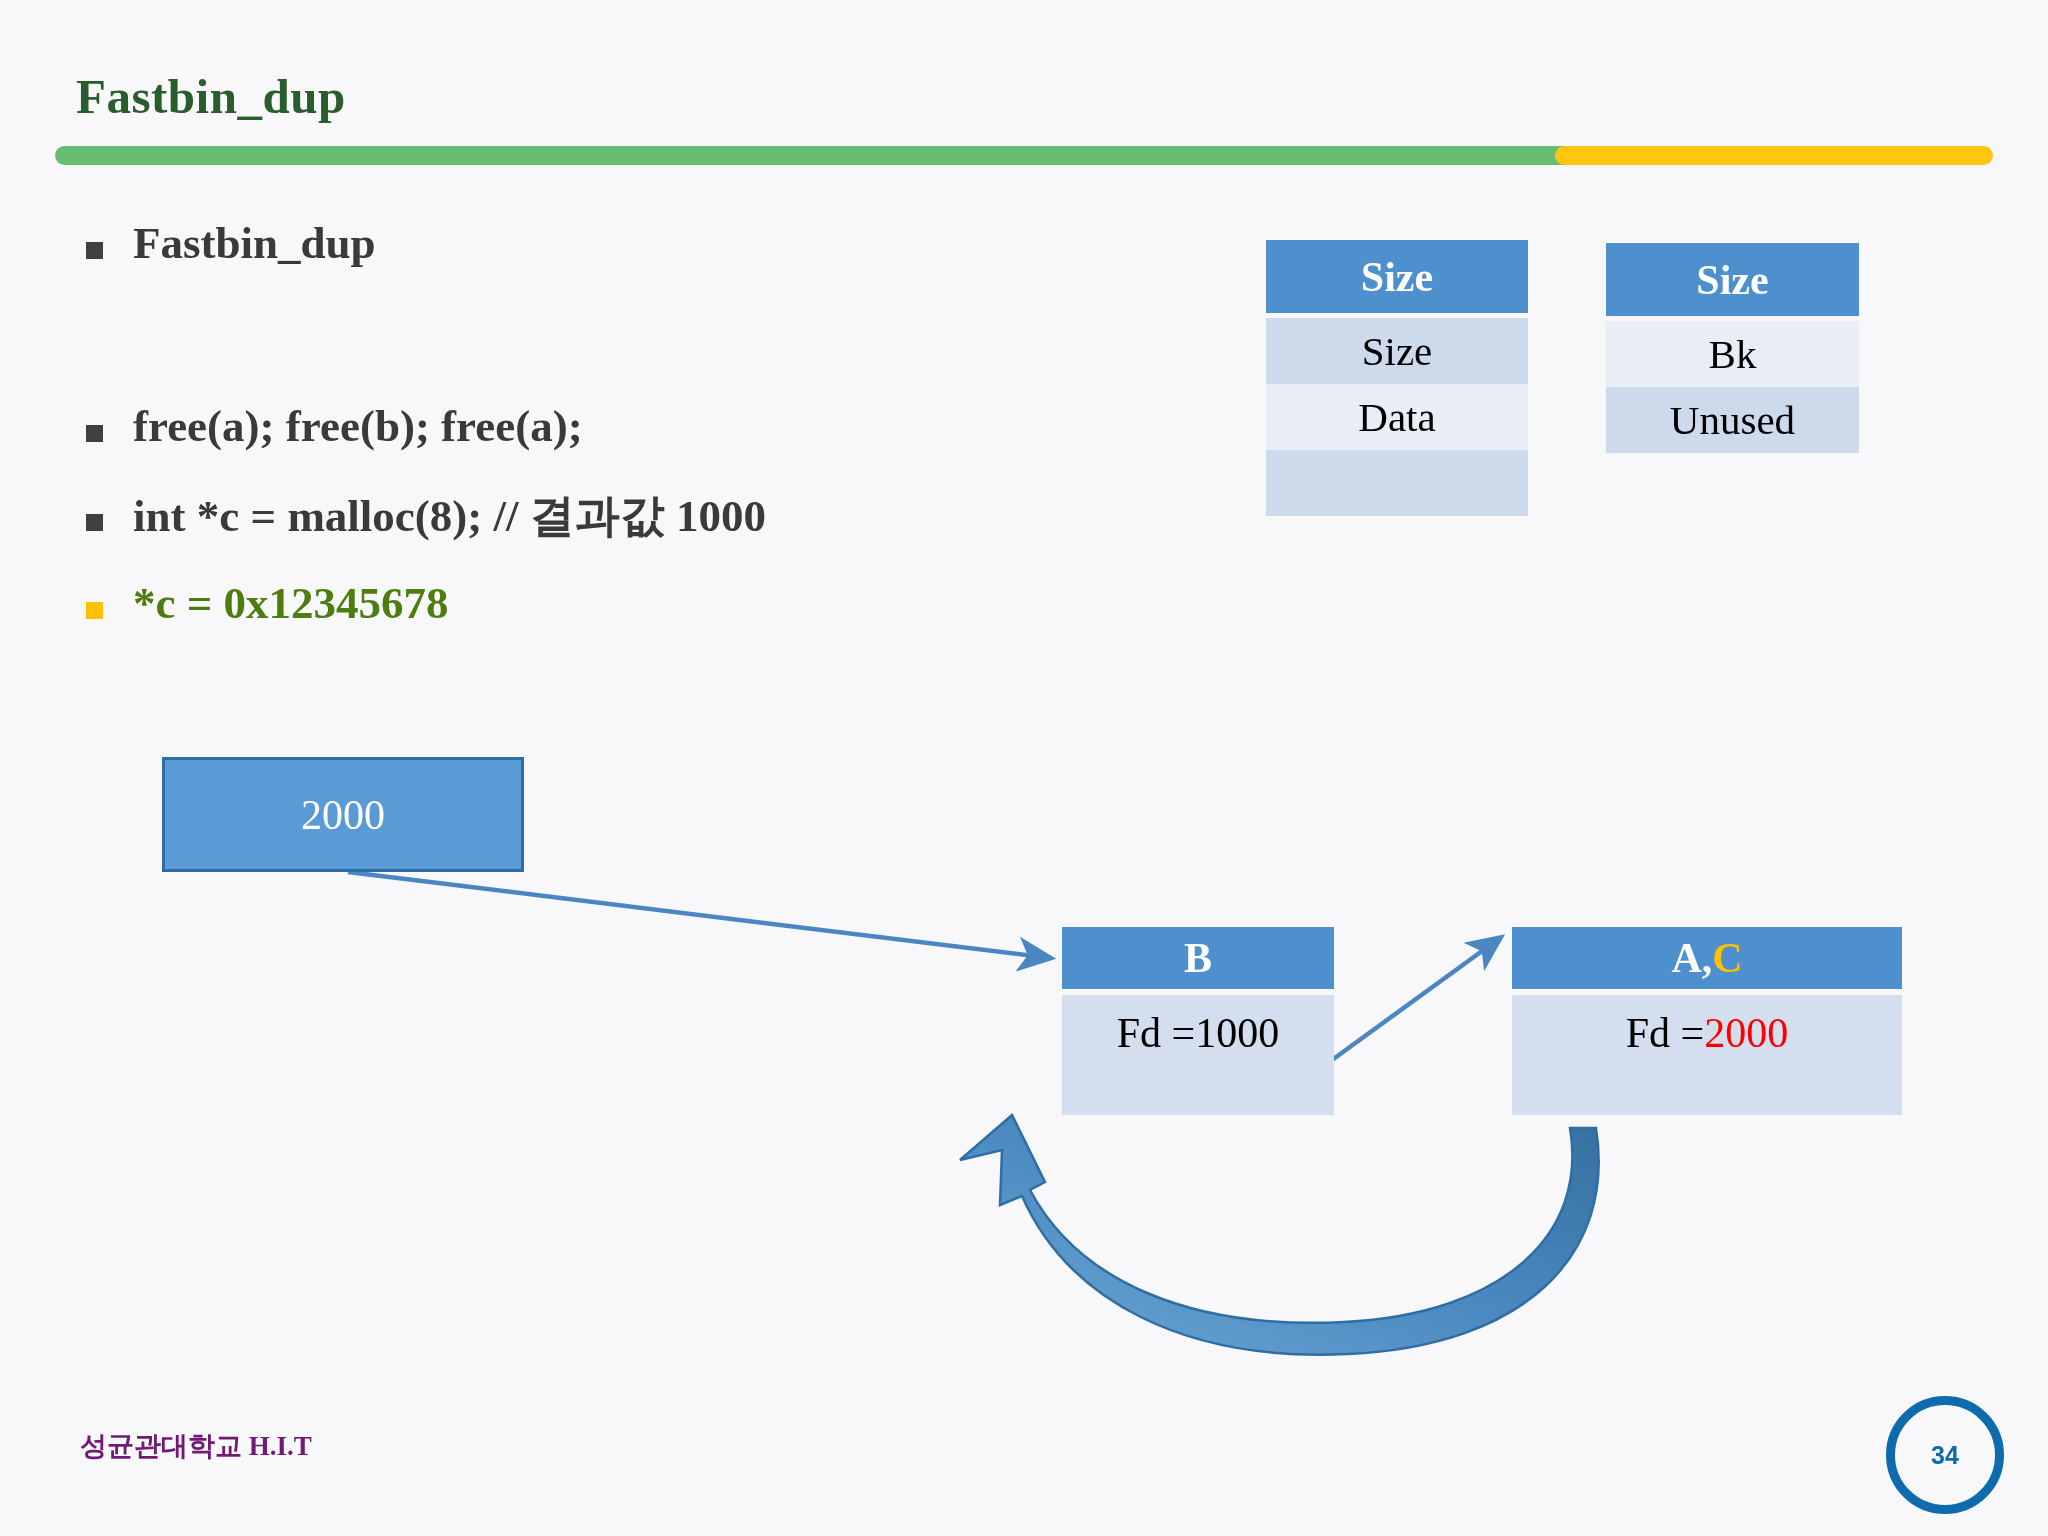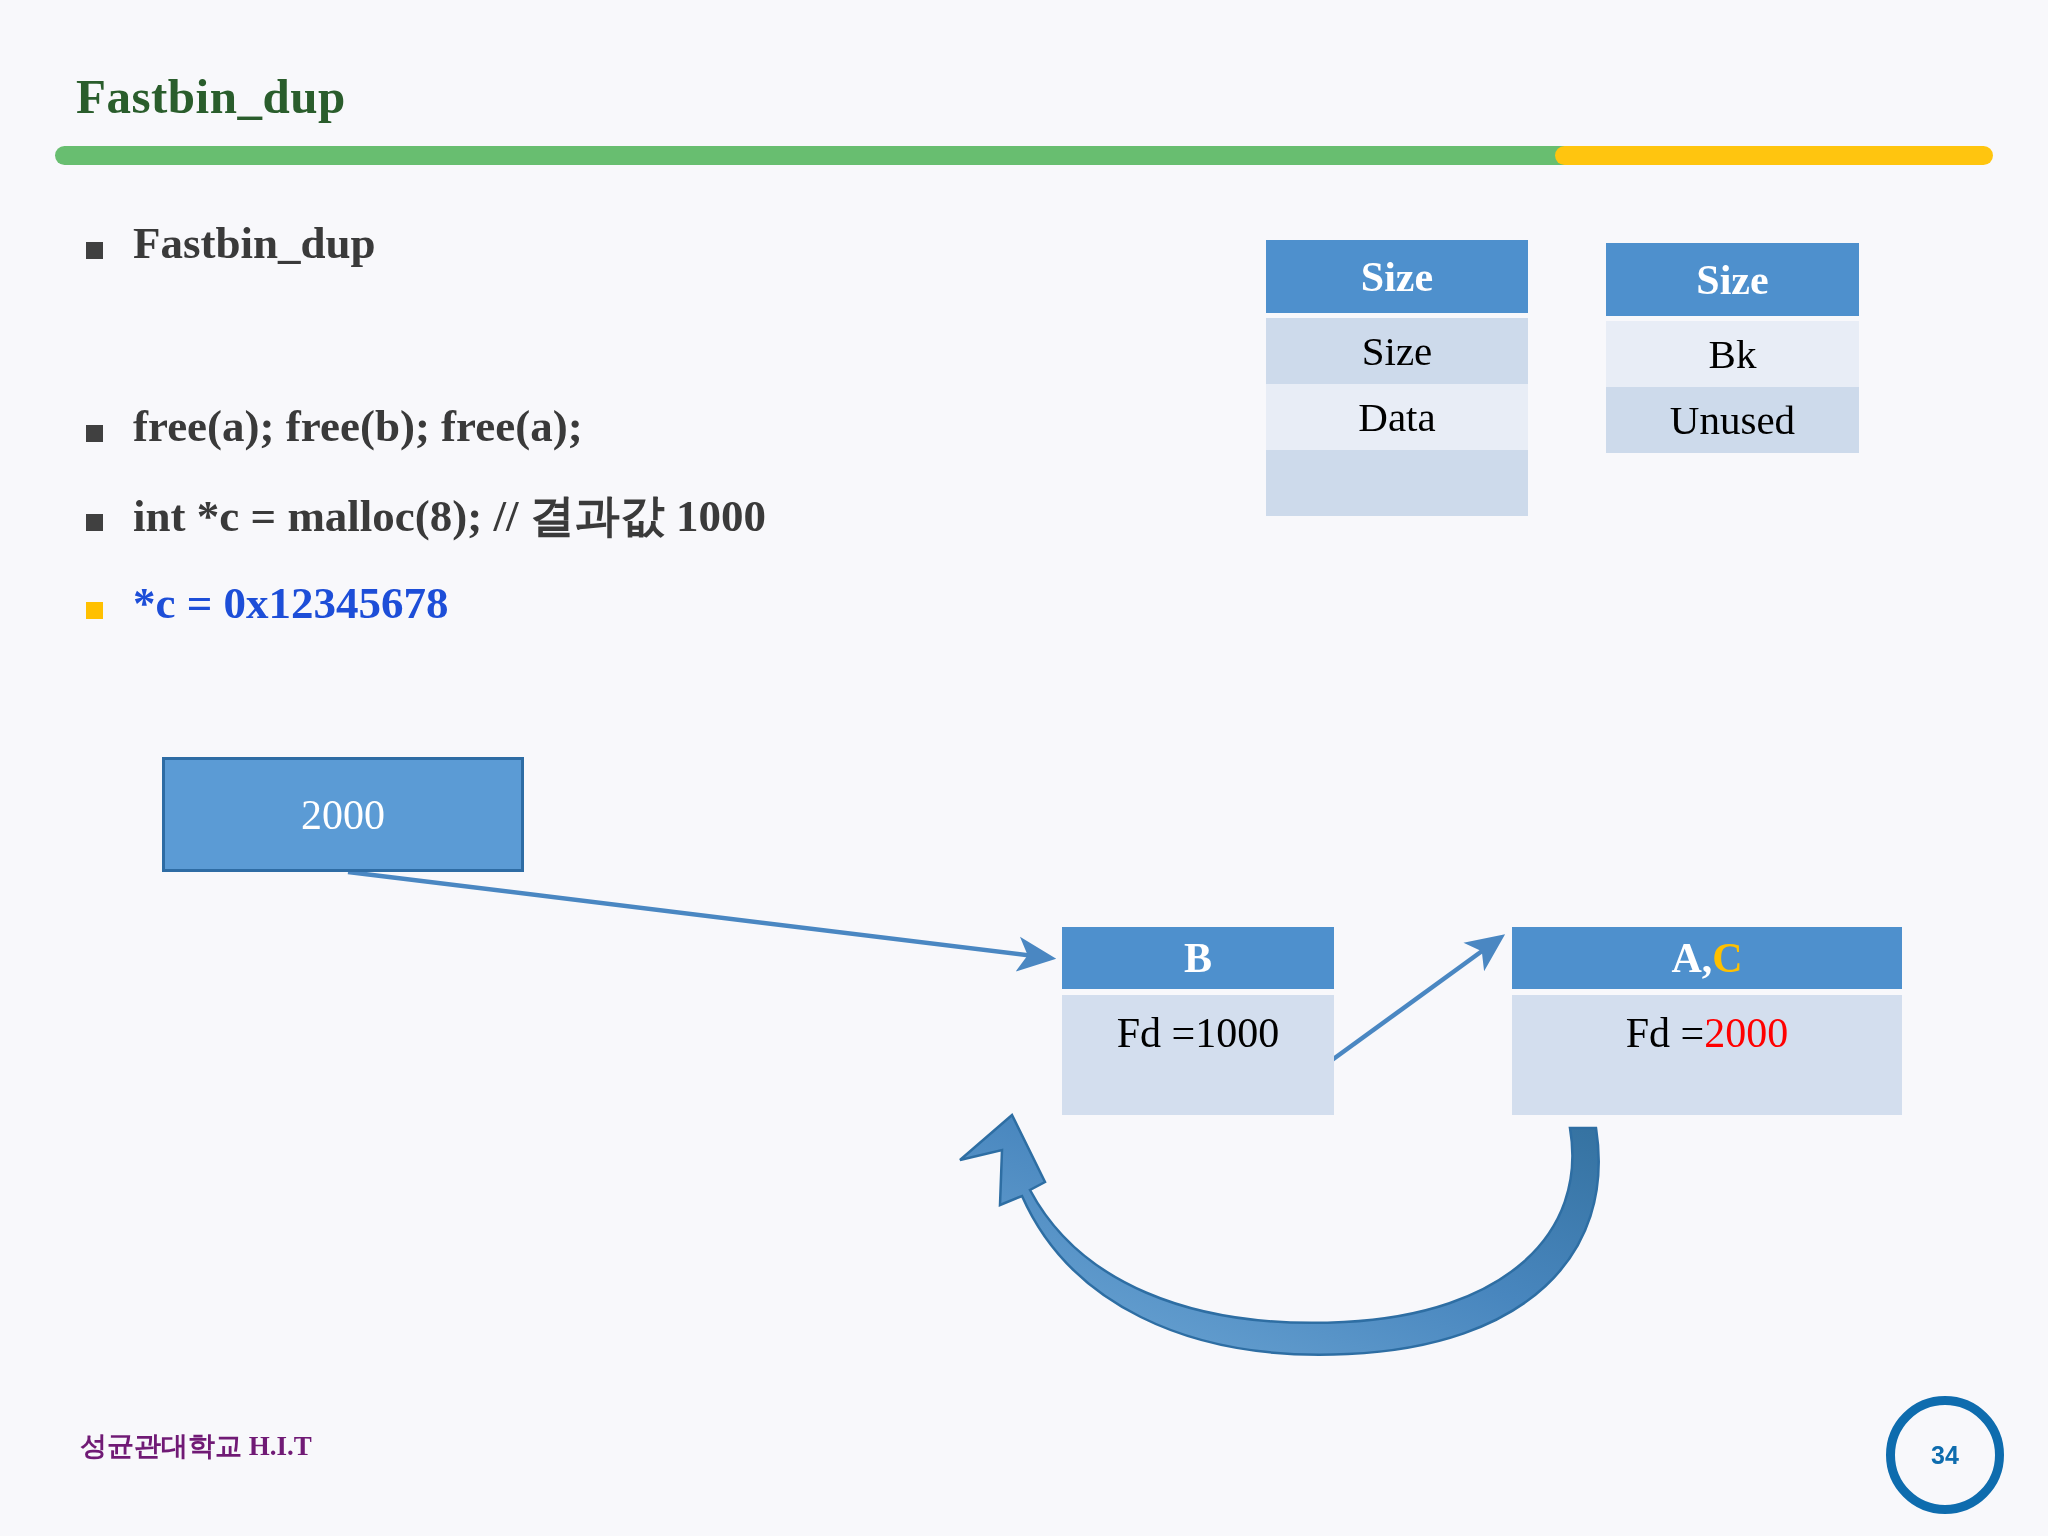--- a/index.html
+++ b/index.html
@@ -71,21 +71,21 @@
     margin-right: 30px;
     margin-top: 22px;
   }
   .bullet-mark.gold { background: #FFC000; }
   .bullet-text {
     font-size: 45px;
     font-weight: bold;
     color: #3A3A3A;
     line-height: 1.05;
   }
-  .bullet-text.gold { color: #1d4ed8; }
+  .bullet-text.gold { color: #4d7c0f; }
   .kr {
     font-family: "DejaVu Sans", "Liberation Sans", sans-serif;
     font-weight: bold;
     font-size: 45px;
   }
 
   .b0 { top: 0px; }
   .b1 { top: 183px; }
   .b2 { top: 272px; }
   .b3 { top: 360px; }

